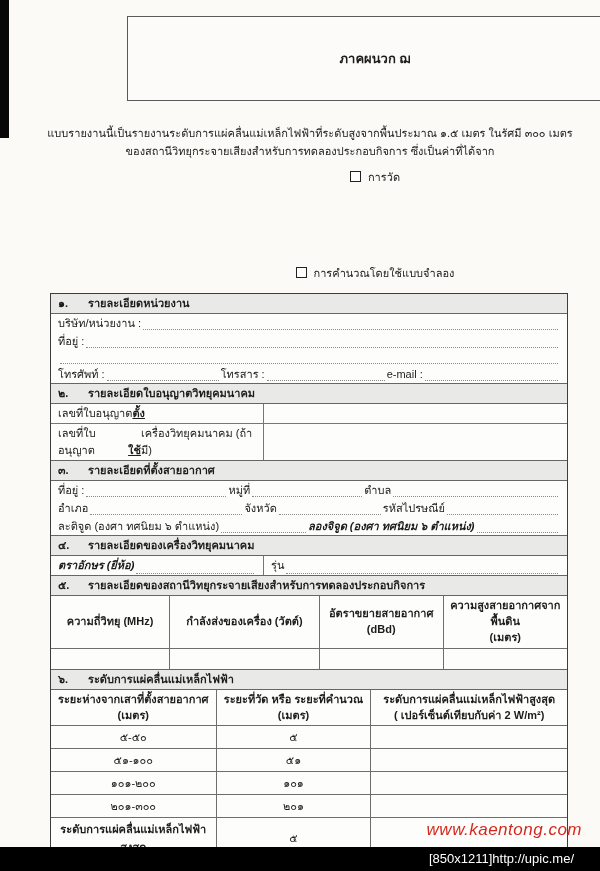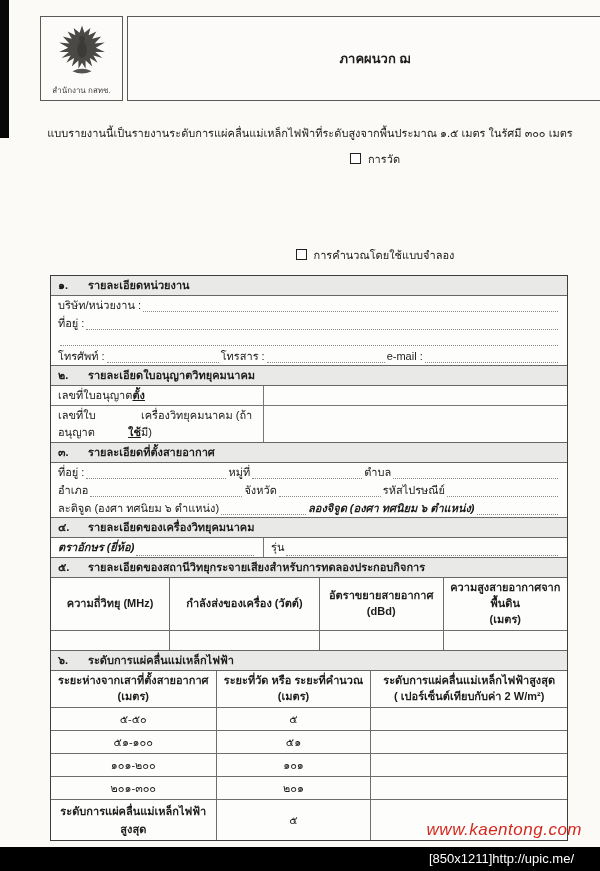--- a/index.html
+++ b/index.html
@@ -78,35 +78,27 @@
     position:absolute; left:0; bottom:0; width:600px; height:24px; background:#000;
     color:#fff; font-size:13px; line-height:23px; text-align:right; padding-right:26px;padding-left:8px;
   }
 </style>
 </head>
 <body>
 
 <div class="page">
   <div class="scan-edge-left"></div>
 
-  <div class="logo-box">
-    <svg width="60" height="62" viewBox="0 0 100 100">
-      <path d="M50 6 L46 18 L36 10 L39 22 L26 16 L33 28 L18 24 L29 36 L12 34 L27 43 L12 50 L28 50 L16 60 L31 56 L24 68 L37 60 L33 74 L44 64 L44 78 L50 68 L56 78 L56 64 L67 74 L63 60 L76 68 L69 56 L84 60 L72 50 L88 50 L73 43 L88 34 L71 36 L82 24 L67 28 L74 16 L61 22 L64 10 L54 18 Z" fill="#4a4946"></path>
-      <ellipse cx="50" cy="46" rx="8" ry="14" fill="#3c3b39"></ellipse>
-      <circle cx="50" cy="28" r="5" fill="#3c3b39"></circle>
-      <path d="M34 82 Q50 74 66 82 Q50 90 34 82 Z" fill="#55534f"></path>
-    </svg>
-    <span class="agency-name">สำนักงาน กสทช.</span>
-  </div>
   <div class="title-box">
     <div class="title-line1">ภาคผนวก ฌ</div>
   </div>
 
   <div class="intro">
     <div>แบบรายงานนี้เป็นรายงานระดับการแผ่คลื่นแม่เหล็กไฟฟ้าที่ระดับสูงจากพื้นประมาณ ๑.๕ เมตร ในรัศมี ๓๐๐ เมตร</div>
+    <div>ของสถานีวิทยุกระจายเสียงสำหรับการทดลองประกอบกิจการ ซึ่งเป็นค่าที่ได้จาก</div>
   </div>
   <div class="checkbox-row">
     <span>
       <span class="cbx"></span><span>การวัด</span>
     </span>
     <span>
       <span class="cbx"></span><span>การคำนวณโดยใช้แบบจำลอง</span>
     </span>
   </div>
 

